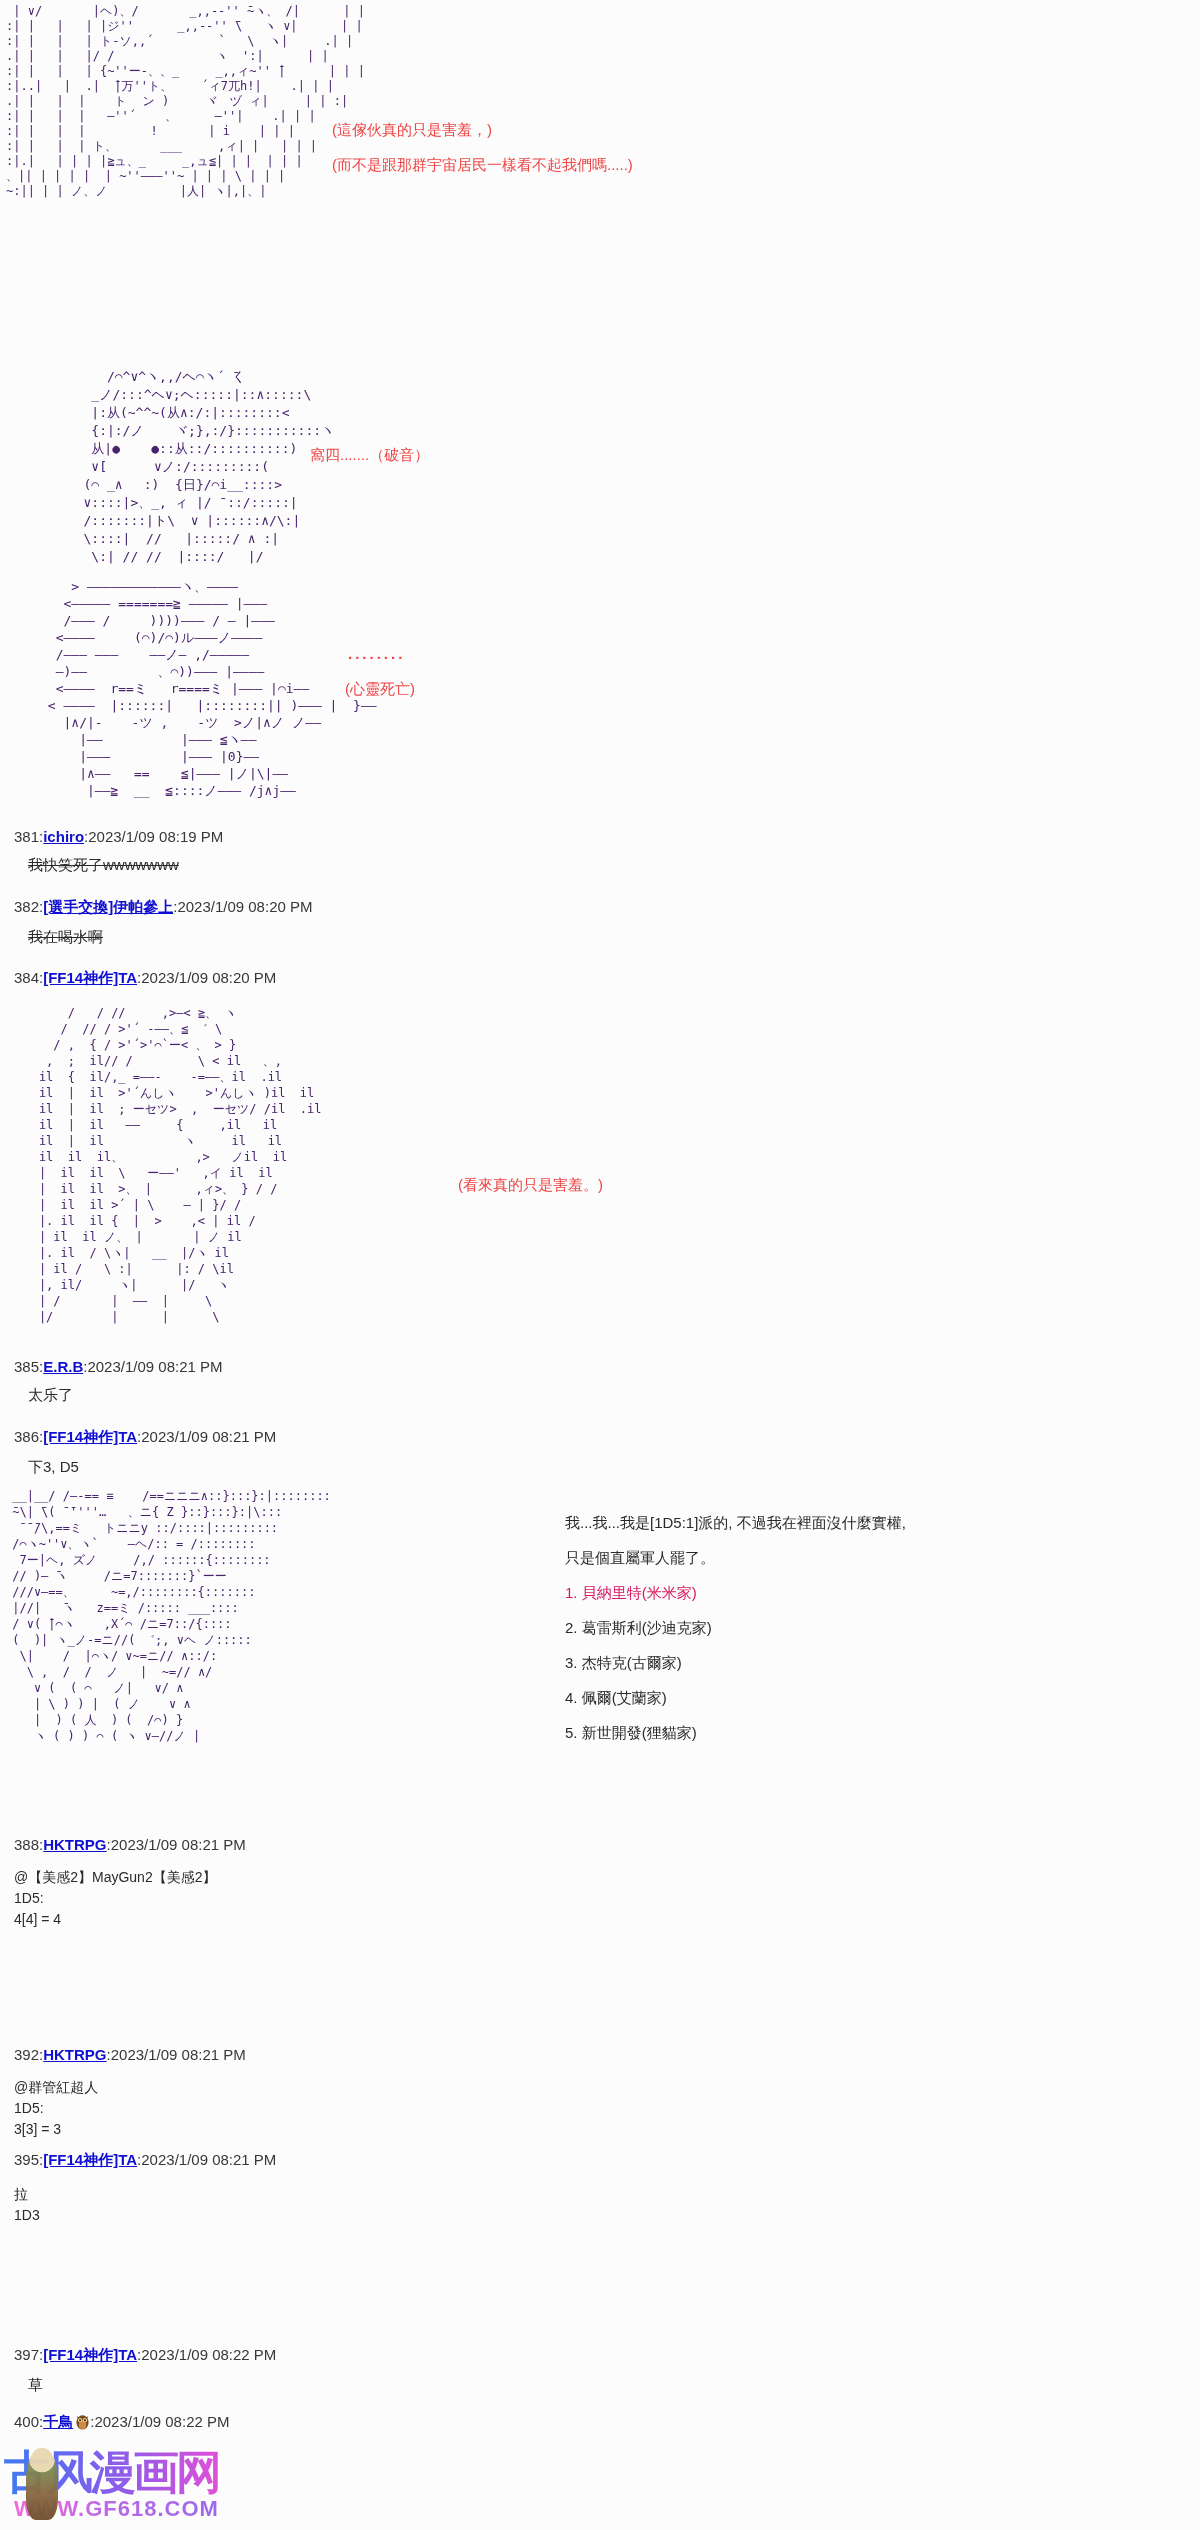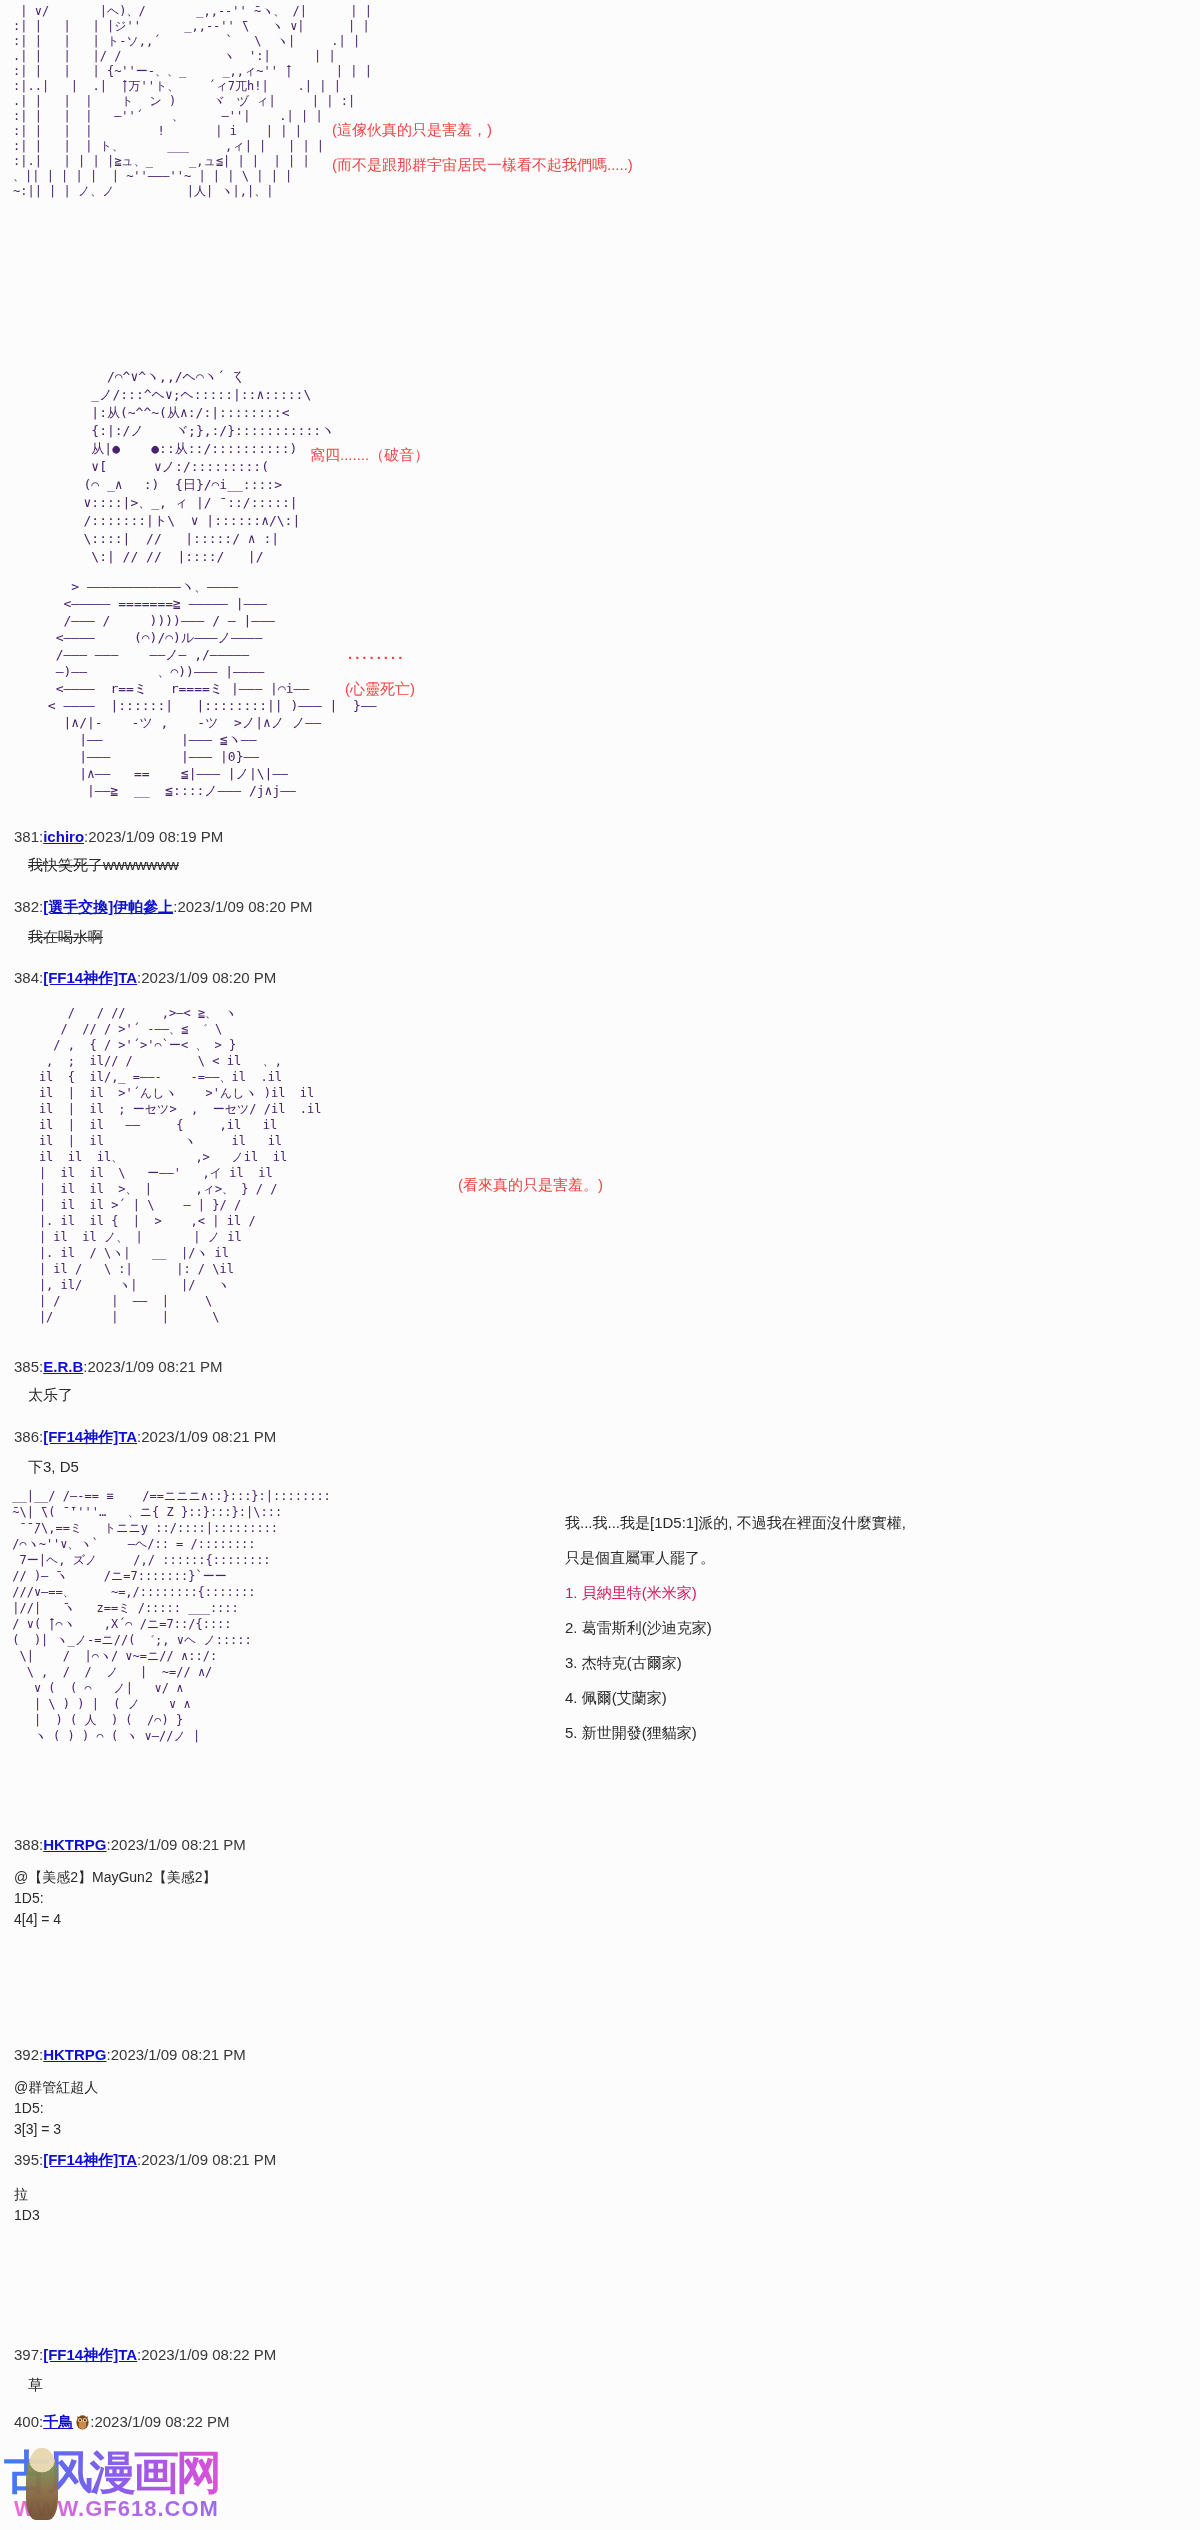--- a/index.html
+++ b/index.html
@@ -1,21 +1,21 @@
 <!DOCTYPE html>
 <html><head>
 <meta charset="utf-8">
 <style>
   html,body{margin:0;padding:0;background:#fcfcfc;}
   .page{position:relative;width:1200px;height:2530px;background:#fcfcfc;overflow:hidden;
         font-family:"Liberation Sans",sans-serif;color:#2a2a2a;}
   
   .aa{position:absolute;font-family:"DejaVu Sans Mono",monospace;color:#46216e;
       white-space:pre;margin:0;}
-  .aa1{left:13px;top:4px;font-size:12px;line-height:15px;}
+  .aa1{left:6px;top:4px;font-size:12px;line-height:15px;}
   .aa2{left:60px;top:368px;font-size:13px;line-height:18px;}
   .aa3{left:40px;top:578px;font-size:13px;line-height:17px;}
   .aa4{left:10px;top:1005px;font-size:12px;line-height:16px;}
   .aa5{left:5px;top:1488px;font-size:12px;line-height:16px;}
   
   .cap{position:absolute;font-size:15px;color:#ef4444;white-space:nowrap;}
   .cap-top1{left:332px;top:121px;}
   .cap-top2{left:332px;top:156px;}
   .cap-mid{left:310px;top:446px;}
   .cap-dots{left:348px;top:645px;letter-spacing:3px;font-weight:bold;}

